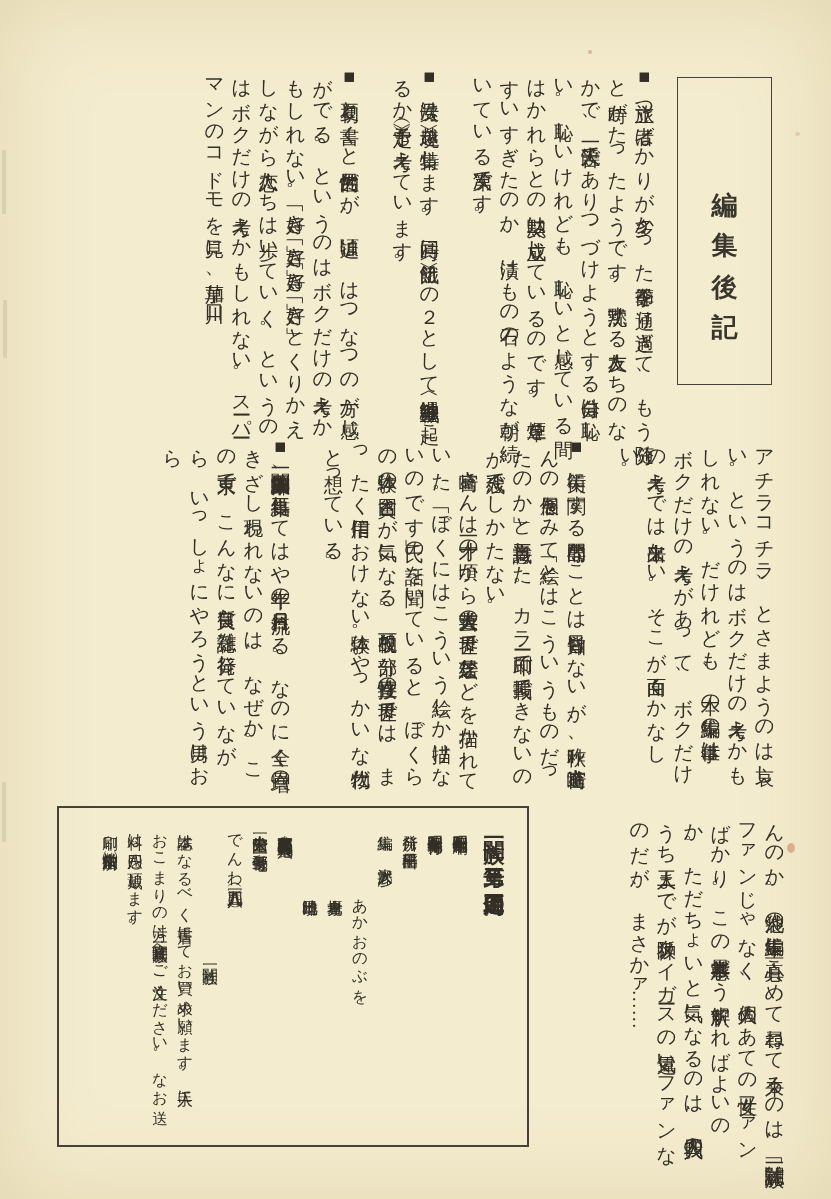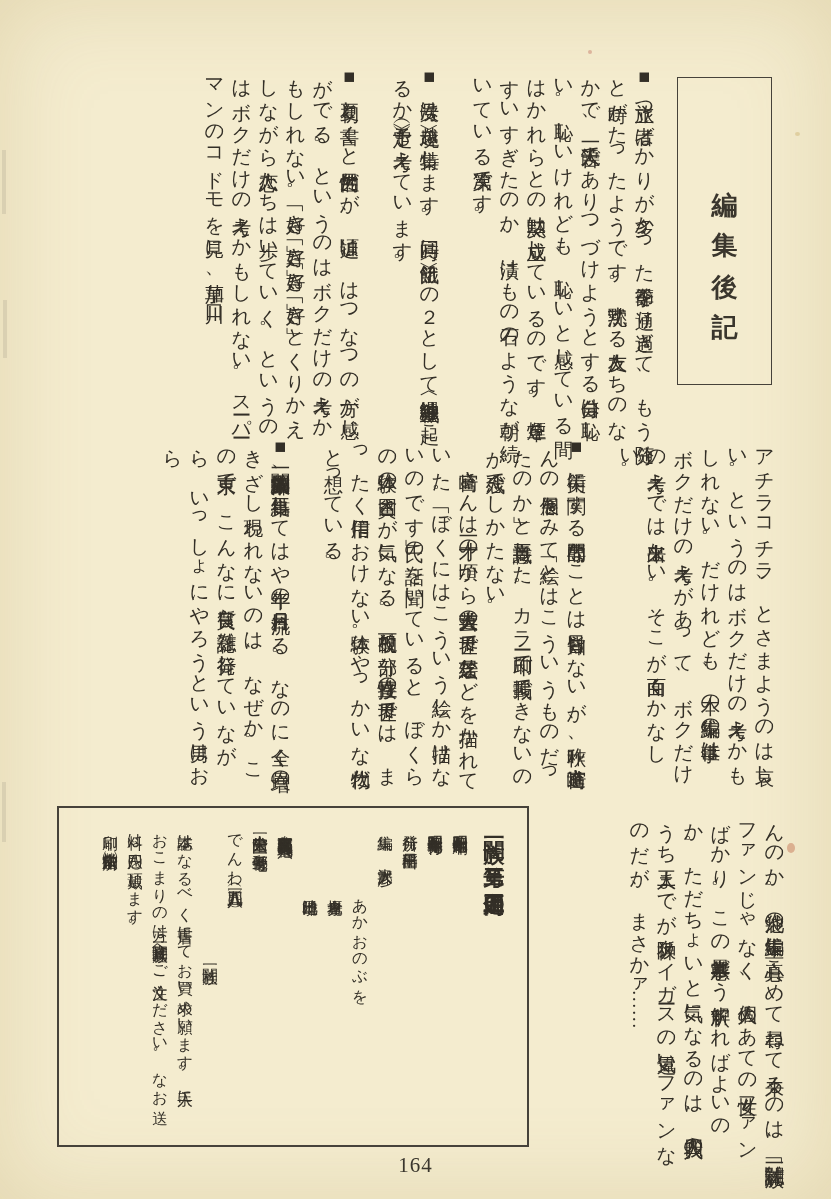--- a/index.html
+++ b/index.html
@@ -120,21 +120,20 @@
       <p class="indent-editors">池田暁雄</p>
       <p>東京都豊島区池袋二丁目九〇六番地</p>
       <p>中央会館一階　郵便番号一七一</p>
       <p>でんわ（九八四）五八〇一</p>
       <p class="c-company">闇一族社</p>
       <p class="c-notice">本誌はなるべく書店にてお買い求め願います。入手におこまりの方は直接闇一族社へご注文ください。なお送料は八〇円を頂戴します。</p>
       <p class="c-printer"><span>印刷</span><span class="gap1">㈱松栄堂印刷所</span></p>
     </div>
   </div>
 
-  <div class="page-number">164</div>
 
   <div class="speck speck-a"></div>
   <div class="speck speck-b"></div>
   <div class="speck speck-c"></div>
   <div class="edge-mark edge-1"></div>
   <div class="edge-mark edge-2"></div>
   <div class="edge-mark edge-3"></div>
 
 </div>
 

